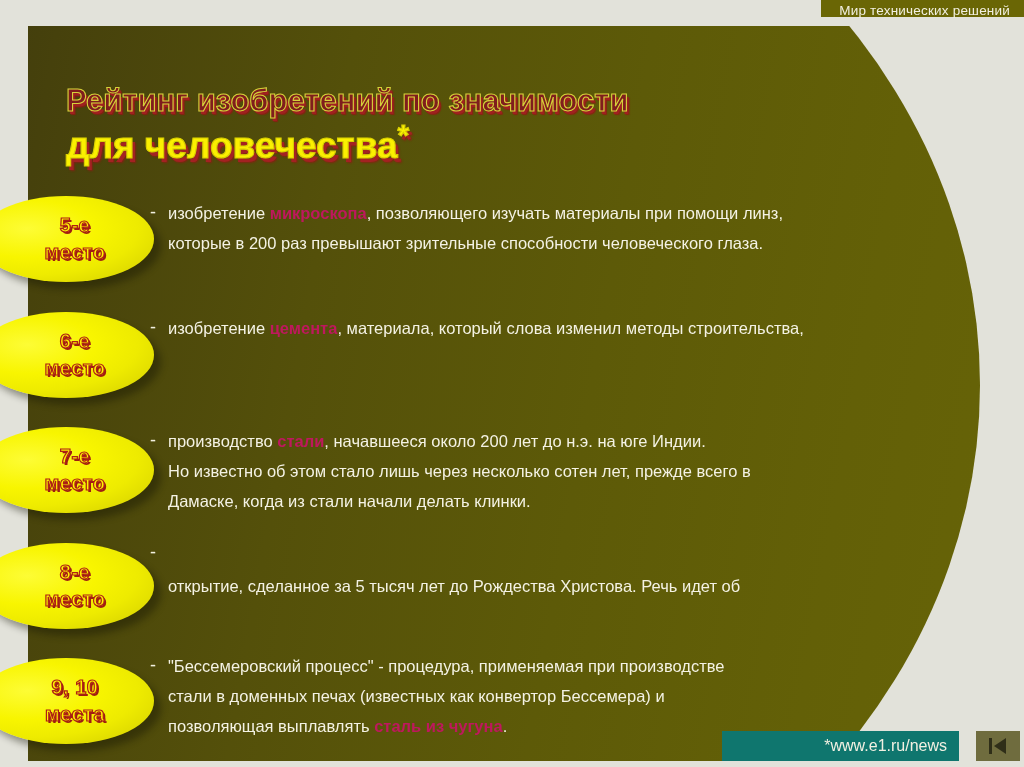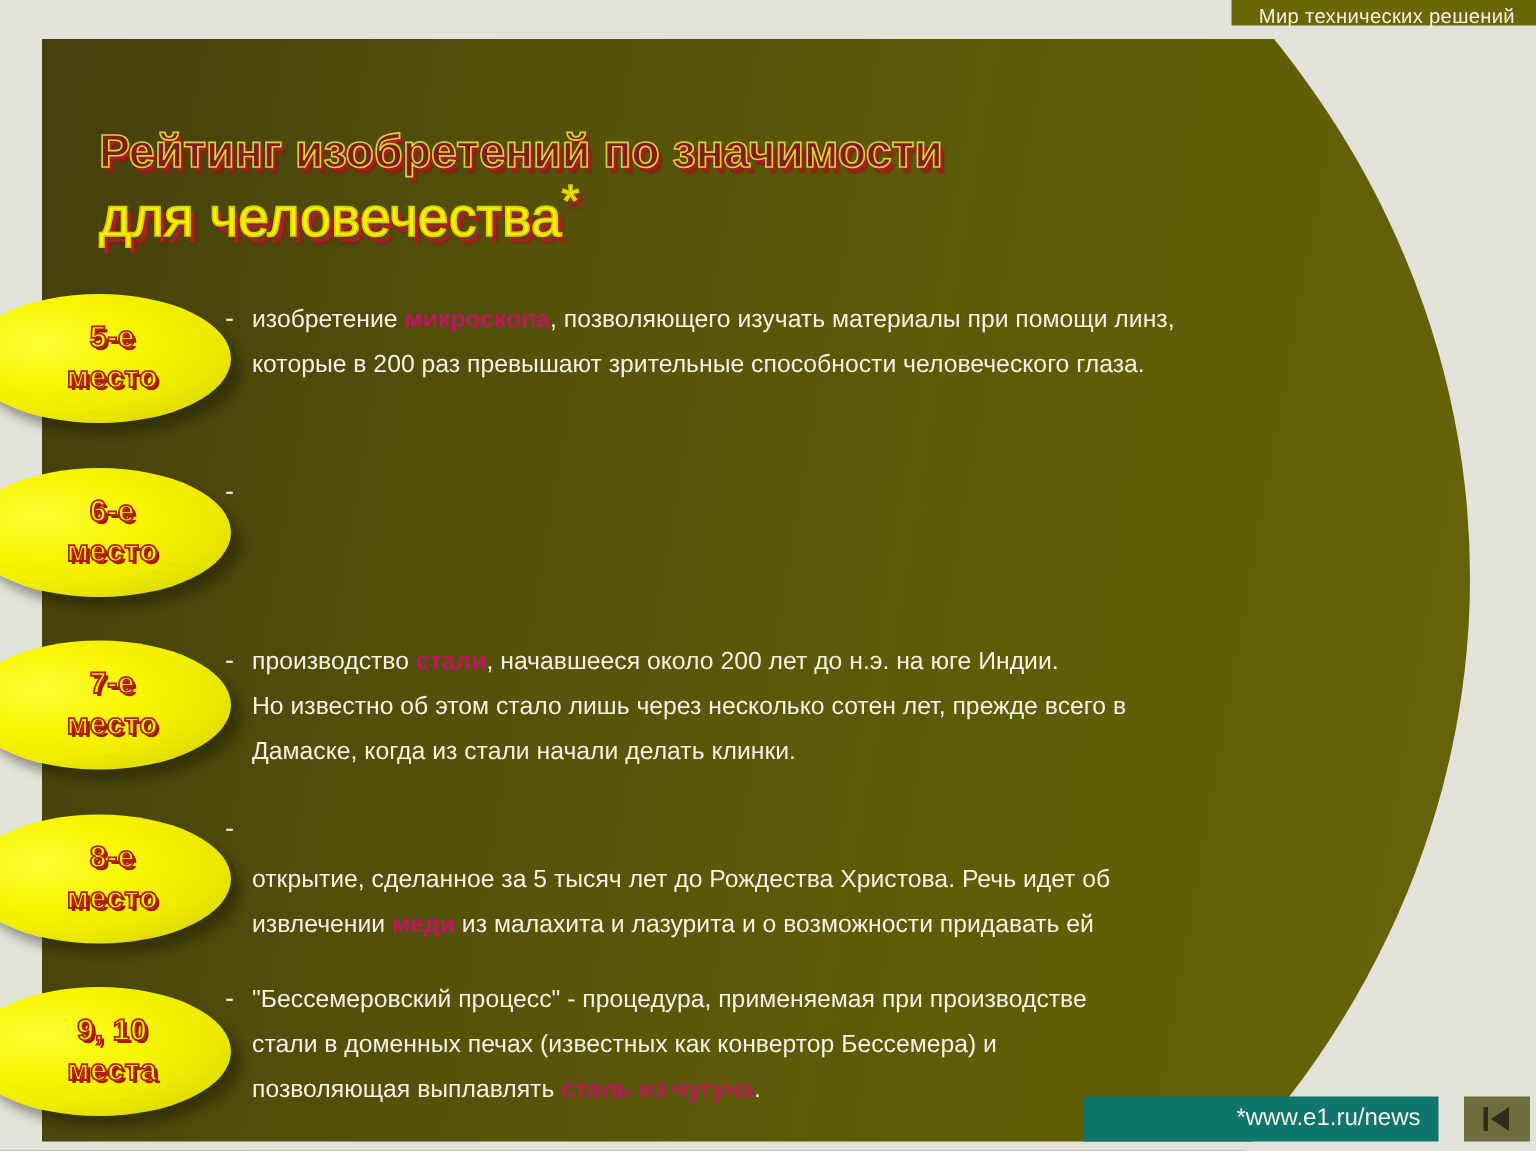--- a/index.html
+++ b/index.html
@@ -97,21 +97,21 @@
     -webkit-text-stroke: 1.1px #d6d23a;
     text-shadow: 2px 3px 0 #a02020, 3px 4px 1px rgba(150,20,20,0.75);
     z-index: 8;
     margin-top: 36px;
   }
   .title-2 {
     position: absolute;
     left: 66px;
     top: 112px;
     font-size: 37px;
-    font-weight: normal;
+    font-weight: bold;
     line-height: 46px;
     white-space: nowrap;
     color: #fbf000;
     -webkit-text-stroke: 1.1px #d8cf00;
     text-shadow: 3px 4px 0 #a32222, 4px 5px 2px rgba(150,20,20,0.7);
     z-index: 8;
   }
   .title-2 .star { font-size: 30px; vertical-align: super; }
 
   
@@ -232,20 +232,21 @@
           <div class="ln"><span>которые в 200 раз превышают зрительные способности человеческого глаза.</span></div>
         </div>
       </div>
       <div class="row" style="top: 0px;">
         <div class="badge" style="top: 312px;">
           <span>6-е</span>
           <span>место</span>
         </div>
         <div class="bullet-dash" style="top: 313px;">-</div>
         <div class="lines" style="top: 313px;">
+          <div class="ln"><span>изобретение </span><b>цемента</b><span>, материала, который слова изменил методы строительства,</span></div>
         </div>
       </div>
       <div class="row" style="top: 0px;">
         <div class="badge" style="top: 427px;">
           <span>7-е</span>
           <span>место</span>
         </div>
         <div class="bullet-dash" style="top: 426px;">-</div>
         <div class="lines" style="top: 426px;">
           <div class="ln"><span>производство </span><b>стали</b><span>, начавшееся около 200 лет до н.э. на юге Индии.</span></div>
@@ -254,21 +255,20 @@
         </div>
       </div>
       <div class="row" style="top: 0px;">
         <div class="badge" style="top: 543px;">
           <span>8-е</span>
           <span>место</span>
         </div>
         <div class="bullet-dash" style="top: 538px;">-</div>
         <div class="lines" style="top: 538px; margin-top: 33px;">
           <div class="ln"><span>открытие, сделанное за 5 тысяч лет до Рождества Христова. Речь идет об</span></div>
-          <div class="ln"><span>извлечении </span><b>меди</b><span> из малахита и лазурита и о возможности придавать ей</span></div>
         </div>
       </div>
       <div class="row" style="top: 0px;">
         <div class="badge" style="top: 658px;">
           <span>9, 10</span>
           <span>места</span>
         </div>
         <div class="bullet-dash" style="top: 651px;">-</div>
         <div class="lines" style="top: 651px;">
           <div class="ln"><span>"Бессемеровский процесс" - процедура, применяемая при производстве</span></div>

